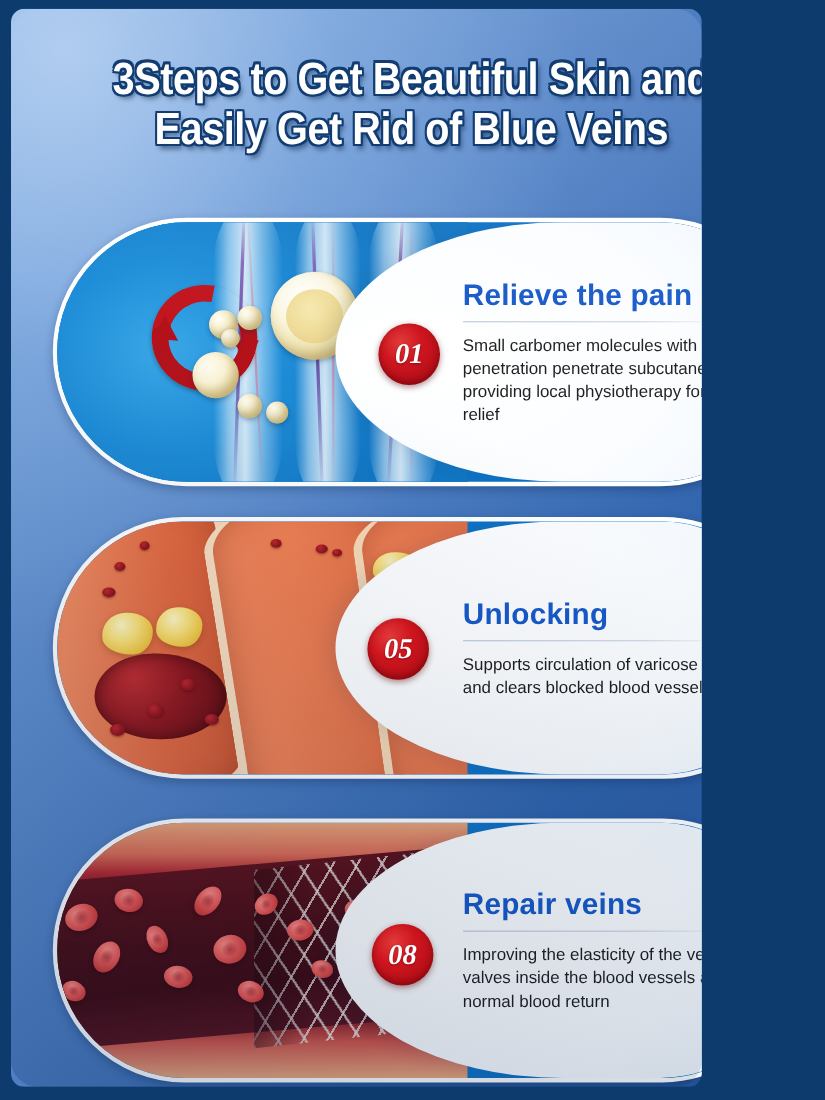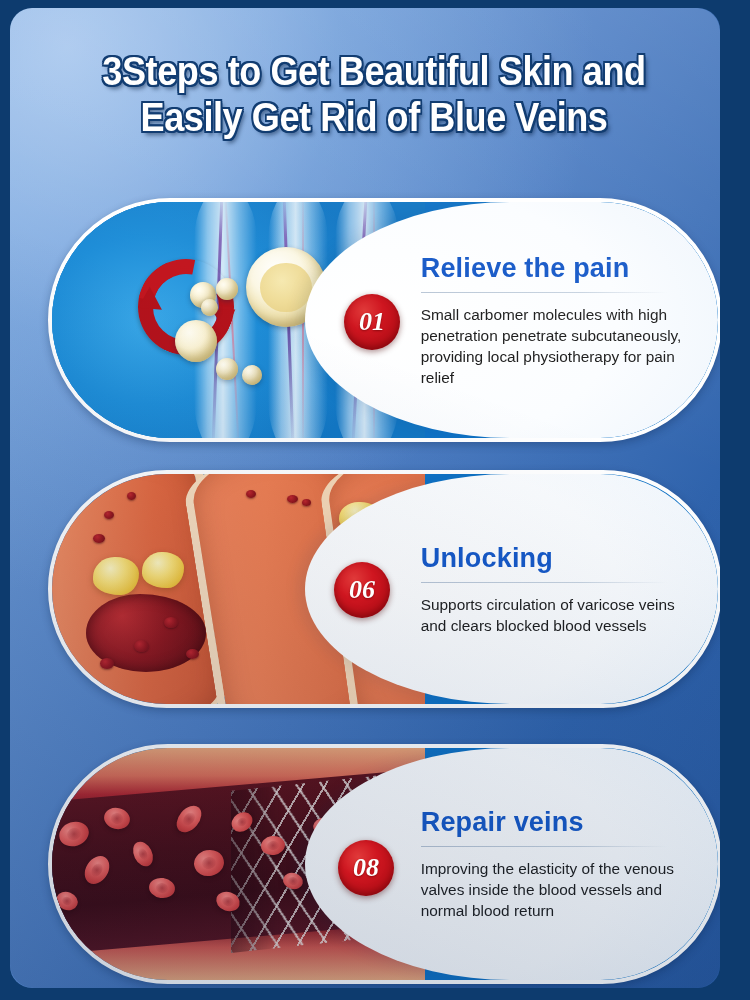--- a/index.html
+++ b/index.html
@@ -7,22 +7,22 @@
     width:750px;height:1000px;overflow:hidden;
     background:#0d3b6e;
     font-family:"Liberation Sans", sans-serif;
   }
   .poster{
     position:relative;width:750px;height:1000px;
     background:#0d3b6e;
   }
   
   .inner-panel{
-    position:absolute;left:10px;top:8px;width:710px;height:980px;
-    border-radius:22px;
+    position:absolute;left:10px;top:8px;width:628px;height:980px;
+    border-radius:12px;
     background:
       radial-gradient(120% 90% at 8% 4%, rgba(190,215,245,0.75) 0%, rgba(150,190,235,0.35) 32%, rgba(255,255,255,0) 62%),
       linear-gradient(122deg,#7fa9df 0%, #6f9cd8 18%, #4f7fc4 48%, #2f63ac 76%, #27589f 100%);
     overflow:hidden;
   }
   .inner-panel:after{
     content:"";position:absolute;inset:0;border-radius:24px;
     background:linear-gradient(200deg, rgba(255,255,255,0.10) 0%, rgba(255,255,255,0) 38%, rgba(8,40,86,0.22) 100%);
     pointer-events:none;
   }
@@ -345,21 +345,21 @@
 
       <div class="card-panel">
         <div class="panel-inner">
           <div class="card-heading">Unlocking</div>
           <div class="divider"></div>
           <div class="card-body">Supports circulation of varicose veins and clears blocked blood vessels</div>
         </div>
       </div>
 
       <div class="badge" id="badge2">
-        <span>06</span>
+        <span>05</span>
       </div>
     </div>
 
     <div class="card" id="card3">
 
       <div class="card-art art3">
         <div class="lumen"></div>
         <div class="stent"></div>
         <div class="rbc" style="left:2%;top:32%;width:30px;height:24px;transform:rotate(-18deg);"></div>
         <div class="rbc" style="left:14%;top:26%;width:26px;height:21px;transform:rotate(12deg);"></div>

